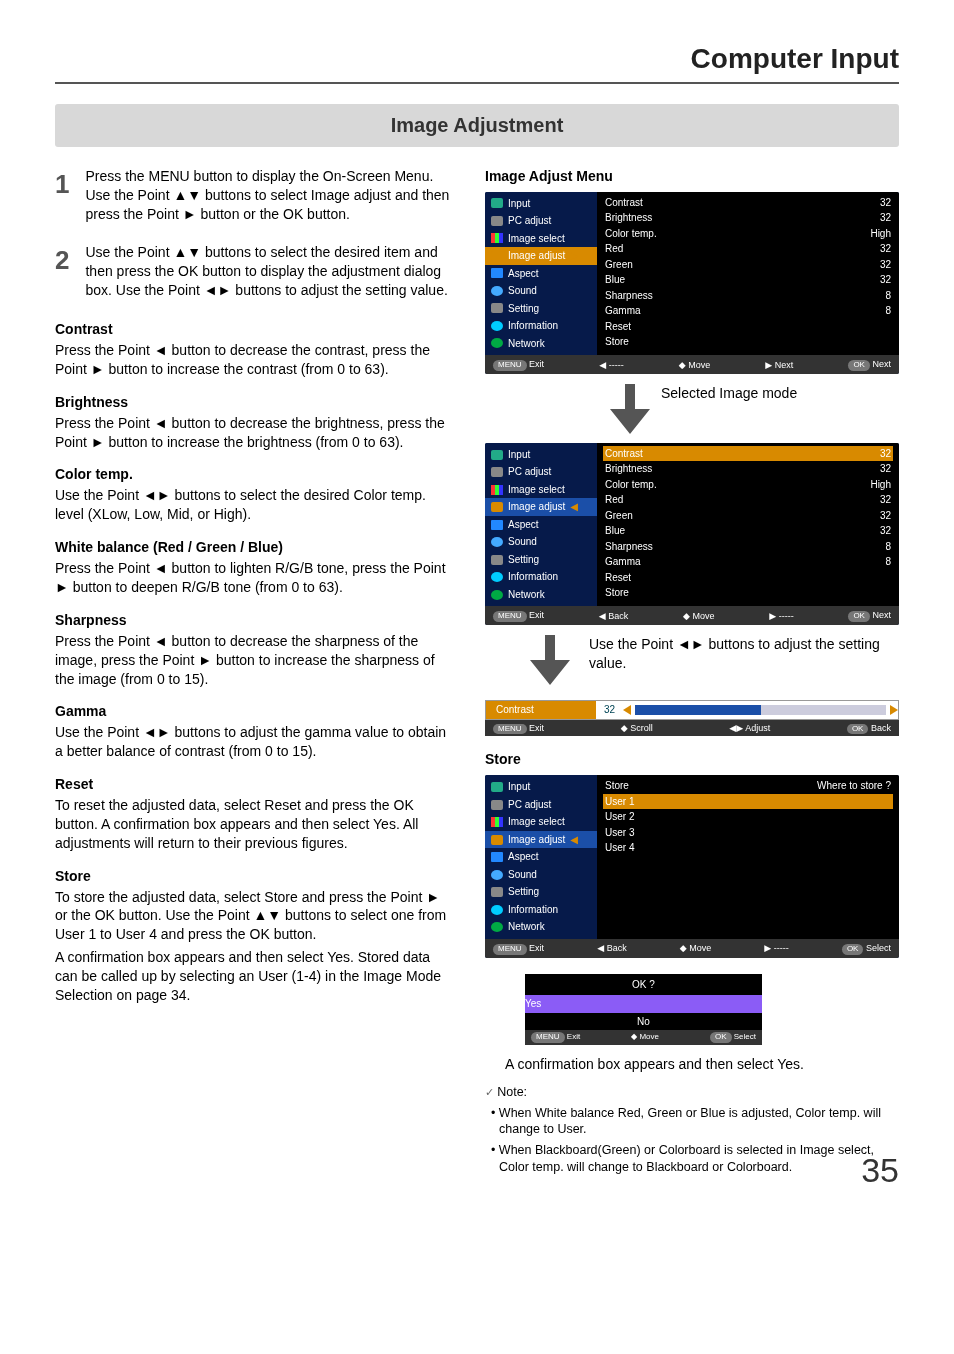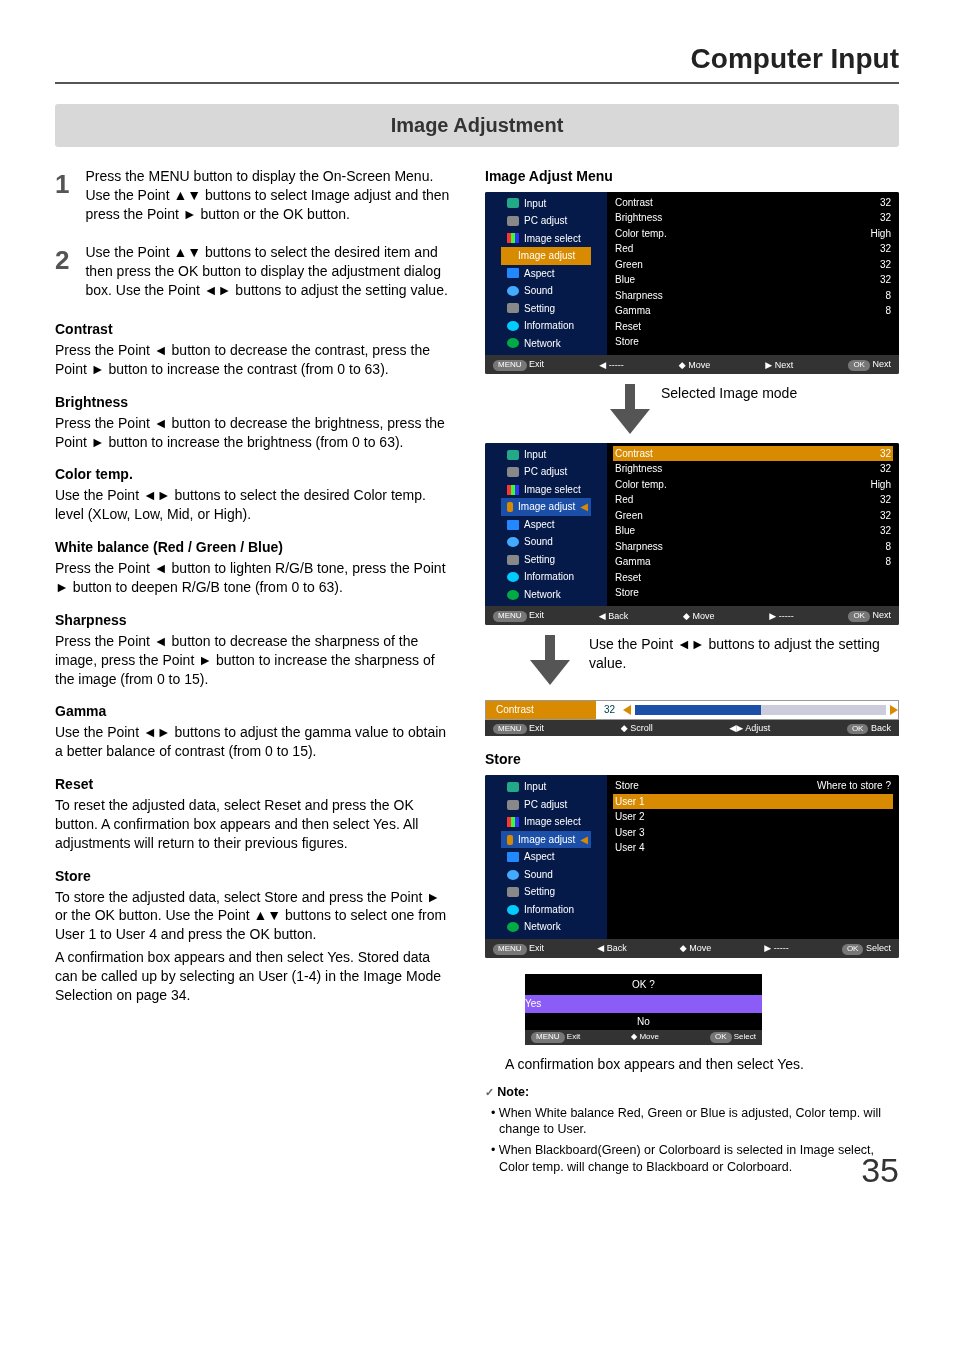--- a/index.html
+++ b/index.html
@@ -60,23 +60,23 @@
   .osd {
     background: #061a4a;
     color: #fff;
     font-size: 10px;
     border-radius: 2px;
     overflow: hidden;
     margin-bottom: 10px;
   }
   .osd-body { display: flex; }
   .osd-side {
-    width: 122px;
+    width: 112px;
     background: #061a4a;
-    padding: 3px 16px;
+    padding: 3px 0;
   }
   .osd-side-item {
     display: flex;
     align-items: center;
     gap: 5px;
     padding: 2px 6px;
     white-space: nowrap;
   }
   .osd-side-item.sel {
     background: #d88a00;
@@ -210,21 +210,21 @@
   .confirm-footer {
     background:#333;
     display:flex;
     gap:8px;
     padding:2px 6px;
     font-size:8px;
     justify-content:space-between;
   }
   .note-block { font-size:12.5px; margin-top:10px; }
   .note-head::before { content:"✓"; color:#666; margin-right:3px; font-size:11px; }
-  .note-head { font-weight:bold;margin-top:28px; }
+  .note-head { font-weight:normal;margin-top:28px; }
   .bullet { padding-left:14px; text-indent:-8px; margin-top:4px; }
   .bullet::before { content:"• "; }
   .pagenum {
     position:absolute;
     bottom:12px;
     right:55px;
     font-size:34px;
     color:#333;
   }
   .sel-ptr {

